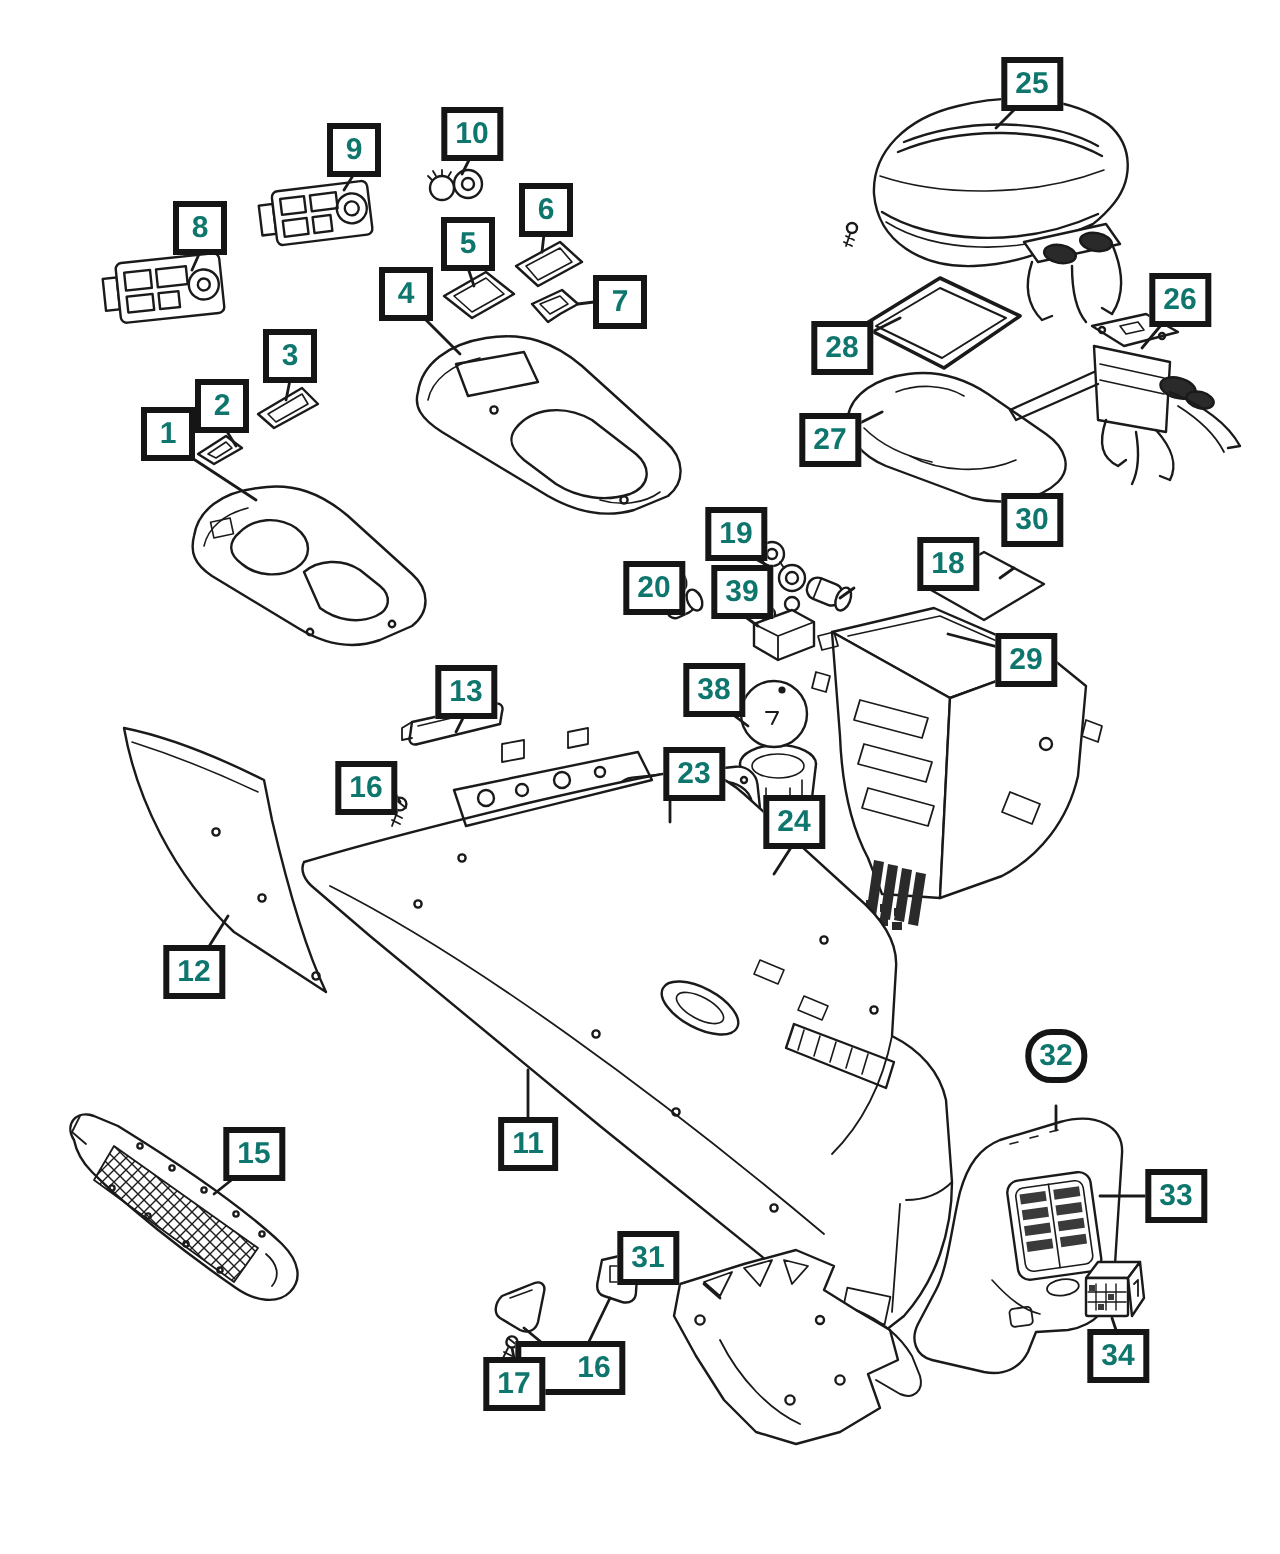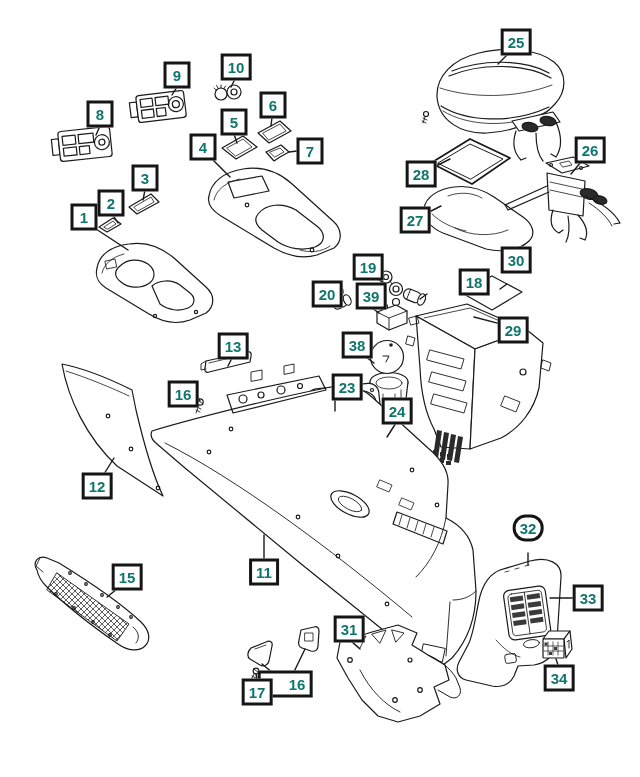--- a/index.html
+++ b/index.html
@@ -418,19 +418,19 @@
       <div class="callout" title="outlet-housing-bracket" style="left: 371px; top: 296px;">39</div>
       <div class="callout" title="ashtray-cup-with-lid" style="left: 357px; top: 345px;">38</div>
       <div class="callout" title="dual-cupholder" style="left: 335px; top: 387px; margin-left: 12px;">23</div>
       <div class="callout" title="cupholder-trim-strip" style="left: 397px; top: 411px;">24</div>
       <div class="callout" title="armrest-lid" style="left: 516px; top: 42px;">25</div>
       <div class="callout" title="armrest-hinge-mechanism" style="left: 590px; top: 150px;">26</div>
       <div class="callout" title="armrest-foam-pad" style="left: 415px; top: 220px;">27</div>
       <div class="callout" title="lid-seal-ring" style="left: 421px; top: 174px;">28</div>
       <div class="callout" title="console-rear-support-frame" style="left: 513px; top: 330px;">29</div>
       <div class="callout" title="flat-pad" style="left: 516px; top: 260px;">30</div>
-      <div class="callout" title="rear-mounting-bracket" style="left: 349px; top: 629px;">31</div>
+      <div class="callout" title="rear-mounting-bracket" style="left: 324px; top: 629px;">31</div>
       <div class="callout" title="console-rear-end-cover" style="left: 528px; top: 528px; border-radius: 13px;">32</div>
       <div class="callout" title="rear-air-vent" style="left: 588px; top: 598px;">33</div>
       <div class="callout" title="rear-switch" style="left: 559px; top: 678px; text-align: center;">34</div>
     </div>
 
 </div>
 
 </body></html>

